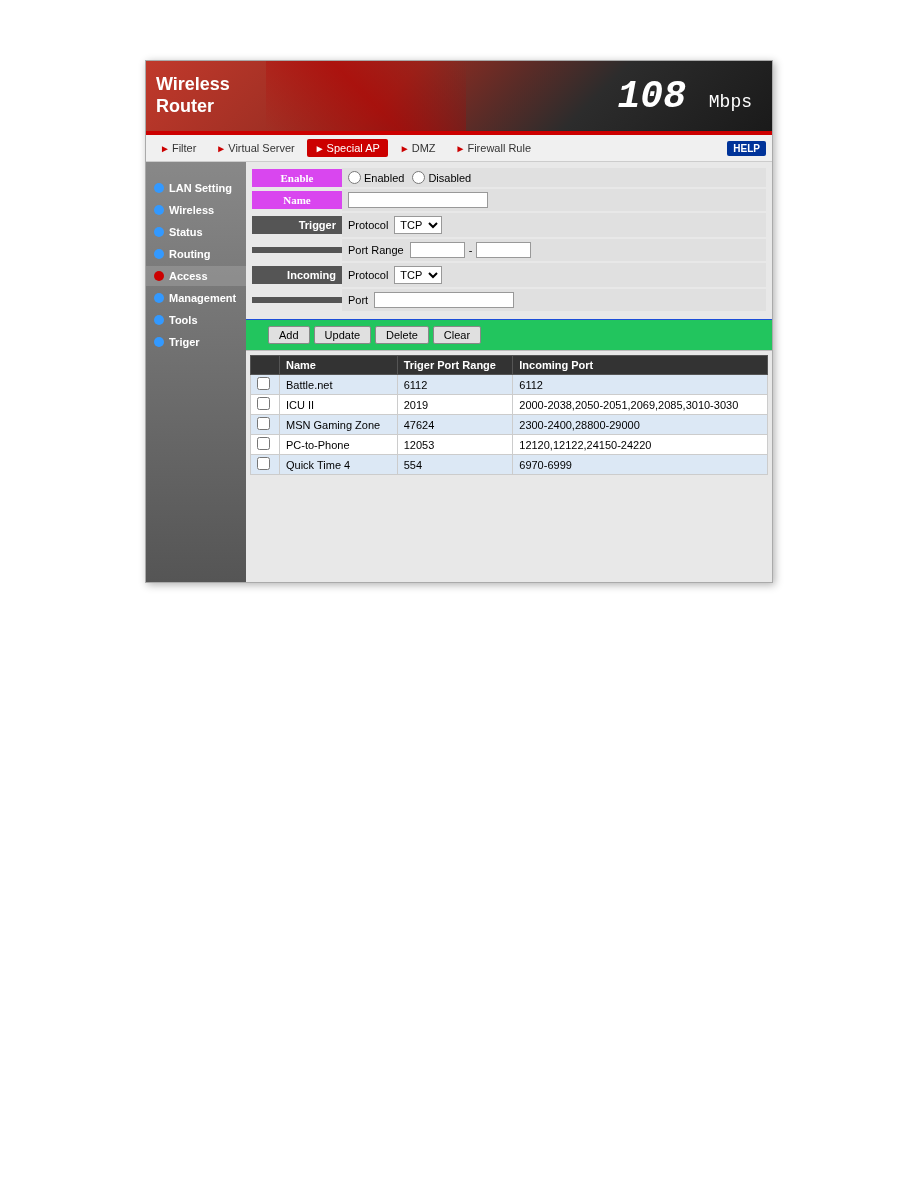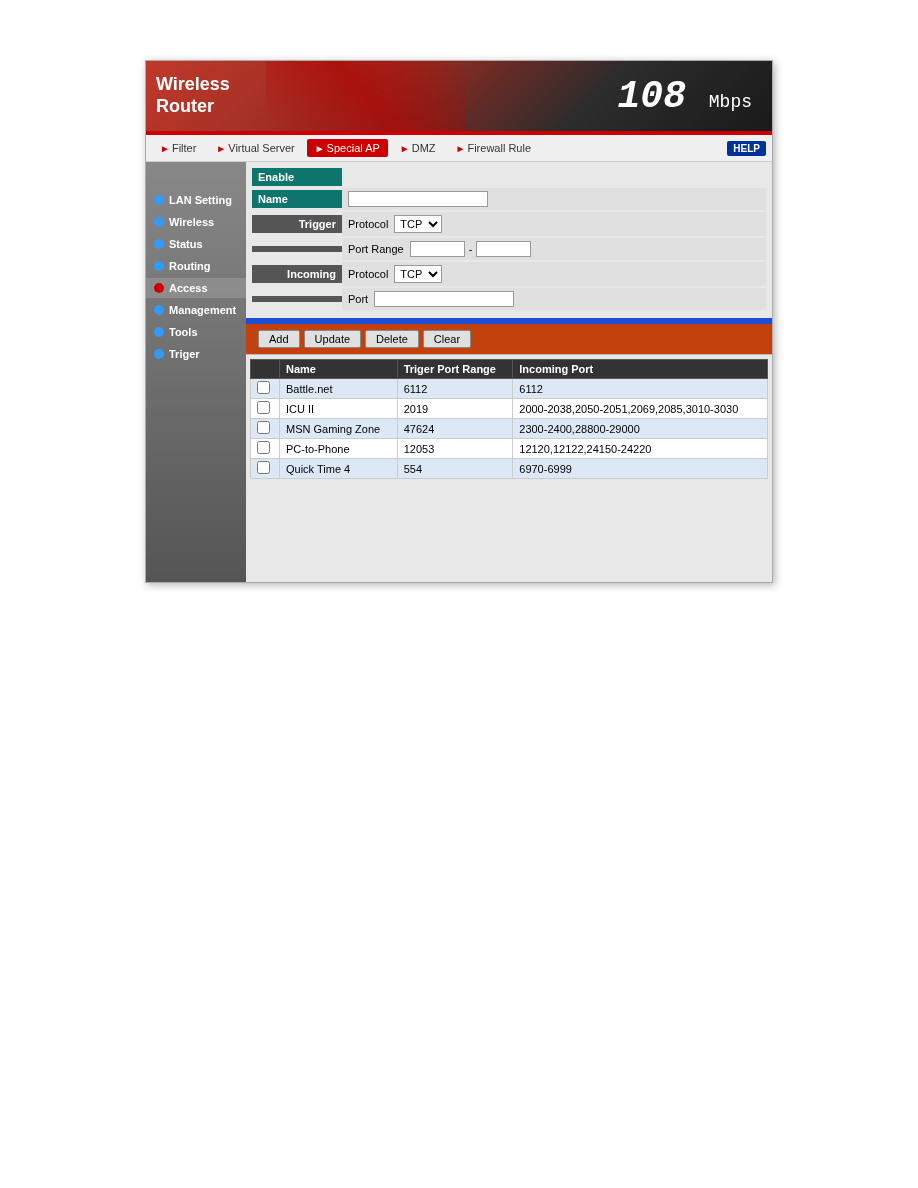--- a/index.html
+++ b/index.html
@@ -132,21 +132,21 @@
       display: flex;
     }
 
     
     .sidebar {
       width: 100px;
       background: linear-gradient(to bottom, #888888, #555555);
       min-height: 420px;
       display: flex;
       flex-direction: column;
-      padding-top: 28px;
+      padding-top: 16px;
       gap: 2px;
     }
 
     .sidebar-item {
       display: flex;
       align-items: center;
       gap: 5px;
       padding: 4px 8px;
       color: white;
       font-size: 11px;
@@ -183,28 +183,29 @@
       padding: 6px;
     }
 
     .form-row {
       display: flex;
       align-items: center;
       margin-bottom: 2px;
     }
 
     .form-label {
-      background: #0f766e;
-      color: white;
-      font-size: 11px;
-      font-weight: bold;
-      text-align: left;
+      background: #d946ef;
+      color: white;
+      font-size: 11px;
+      font-weight: bold;
+      text-align: center;
       padding: 3px 6px;
       width: 90px;
       flex-shrink: 0;
+      font-family: Liberation Serif, serif;
     }
 
     .form-value {
       background: #e0e0e0;
       padding: 3px 6px;
       flex: 1;
       display: flex;
       align-items: center;
       gap: 6px;
       font-size: 11px;
@@ -255,23 +256,23 @@
       text-align: right;
       padding: 3px 6px;
       width: 90px;
       flex-shrink: 0;
     }
 
     
     .button-row {
       display: flex;
       gap: 4px;
-      padding: 6px 12px;
-      background: #c2410c;
-      border-top: 6px solid #1d4ed8;
+      padding: 6px 22px;
+      background: #22c55e;
+      border-top: 1px solid #1d4ed8;
       border-bottom: 1px solid #bbb;
     }
 
     .btn {
       padding: 2px 10px;
       font-size: 11px;
       border: 1px solid #888;
       background: #e0e0e0;
       cursor: pointer;
       border-radius: 2px;
@@ -395,20 +396,32 @@
           <span>Triger</span>
         </div>
       </div>
 
       <div class="content">
         <div class="content-wrapper">
           <div class="form-section">
 
             <div class="form-row">
               <div class="form-label">Enable</div>
+              <div class="form-value">
+                <div class="radio-group">
+                  <label>
+                    <input type="radio" name="enable" value="enabled" style="">
+                    <span>Enabled</span>
+                  </label>
+                  <label>
+                    <input type="radio" name="enable" value="disabled" style="">
+                    <span>Disabled</span>
+                  </label>
+                </div>
+              </div>
             </div>
 
             <div class="form-row">
               <div class="form-label">Name</div>
               <div class="form-value">
                 <input type="text" style="width: 140px;">
               </div>
             </div>
 
             <div class="form-row">

